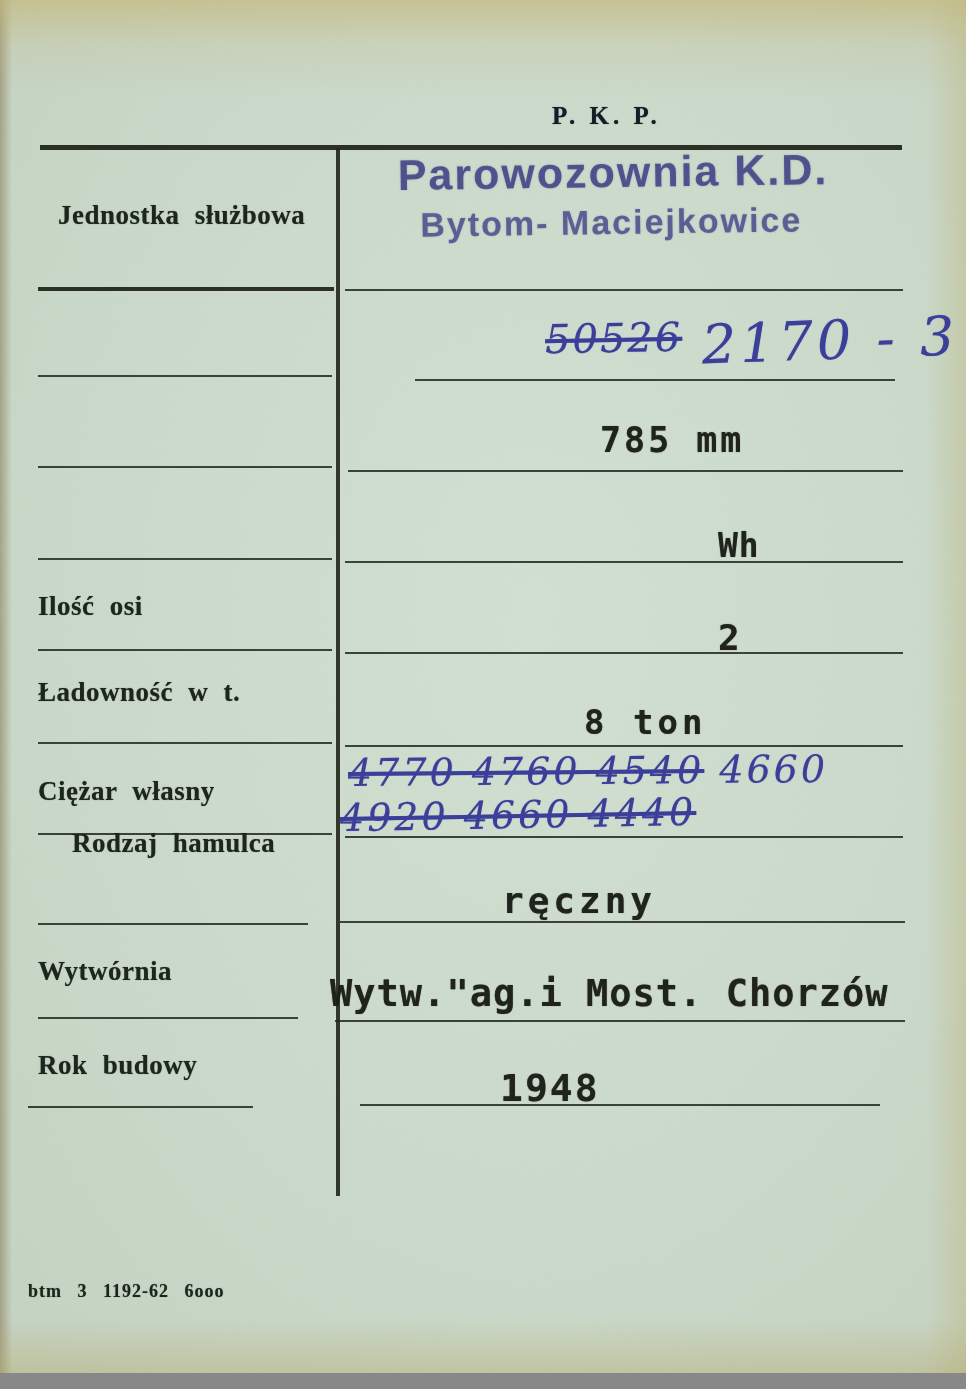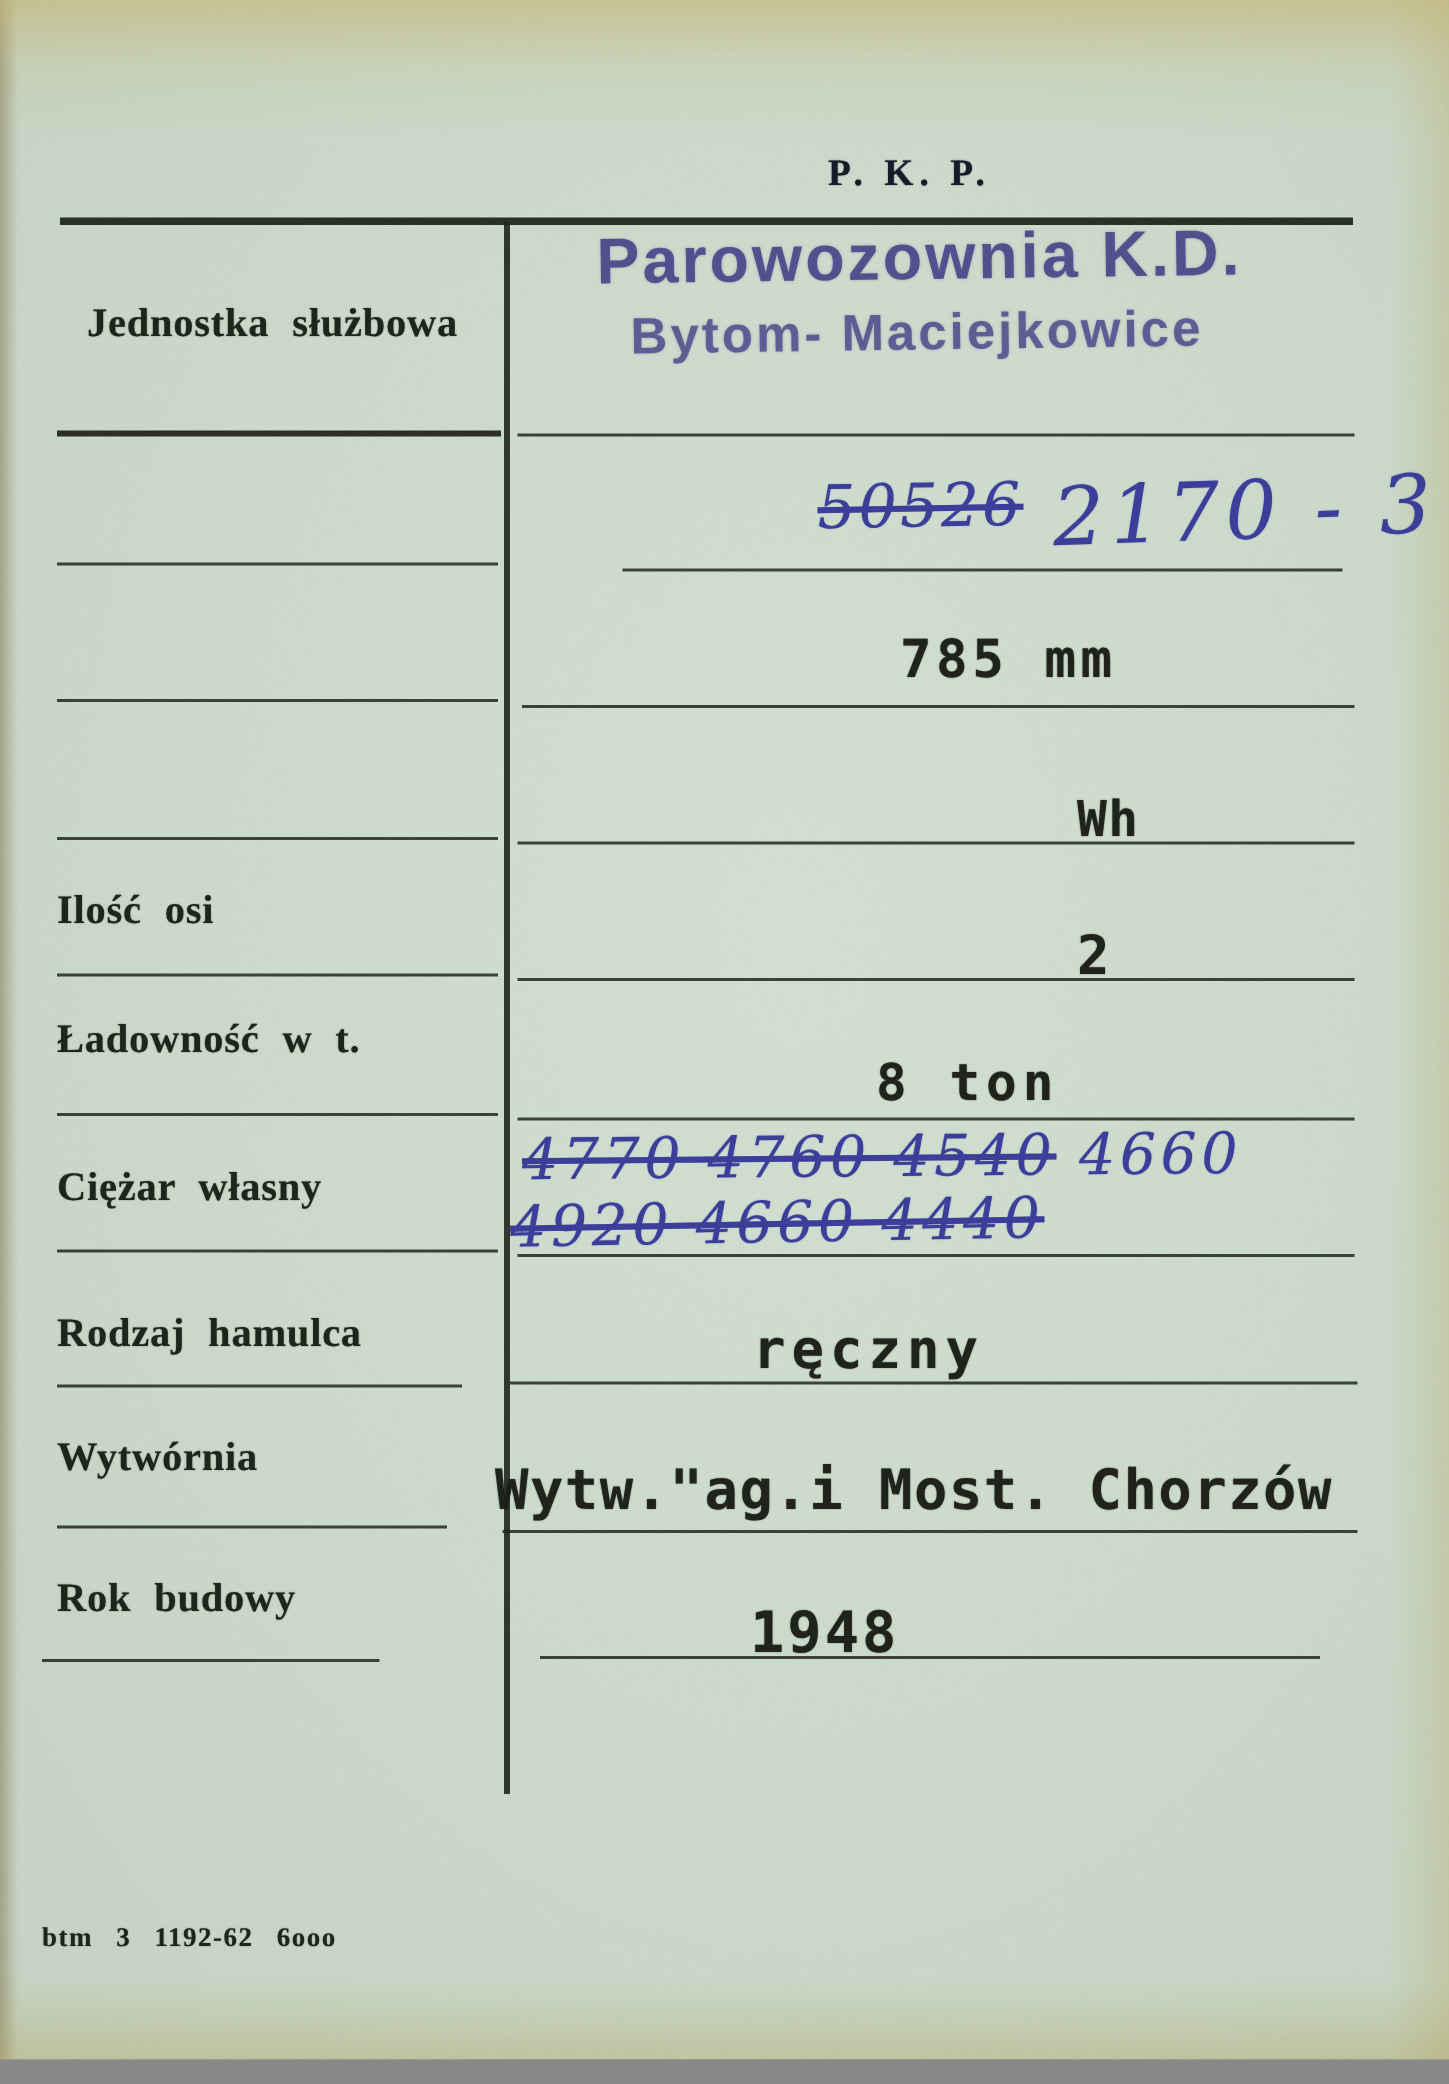--- a/index.html
+++ b/index.html
@@ -127,21 +127,21 @@
   <div class="hand weight-line" style="left:348px; top:748px; transform:rotate(-0.5deg);">
     <span class="struck">4770 4760 4540</span>
     <span>4660</span>
   </div>
   <div class="hand weight-line" style="left:340px; top:792px; transform:rotate(-1deg);">
     <span class="struck">4920 4660 4440</span>
   </div>
   <div class="rule thin" style="left:38px; top:833px; width:294px;"></div>
   <div class="rule thin" style="left:345px; top:836px; width:558px;"></div>
 
-  <div class="field-label" style="top:873px;">Rodzaj hamulca</div>
+  <div class="field-label" style="top:828px;margin-left:34px;">Rodzaj hamulca</div>
   <div class="typed" style="left:502px; top:880px; font-size:36px; letter-spacing:4px;">ręczny</div>
   <div class="rule thin" style="left:38px; top:923px; width:270px;"></div>
   <div class="rule thin" style="left:340px; top:921px; width:565px;"></div>
 
   <div class="field-label" style="top:956px;">Wytwórnia</div>
   <div class="typed" style="left:330px; top:972px; font-size:37px; letter-spacing:1px;">Wytw."ag.i Most. Chorzów</div>
   <div class="rule thin" style="left:38px; top:1017px; width:260px;"></div>
   <div class="rule thin" style="left:335px; top:1020px; width:570px;"></div>
 
   <div class="field-label" style="top:1050px;">Rok budowy</div>

